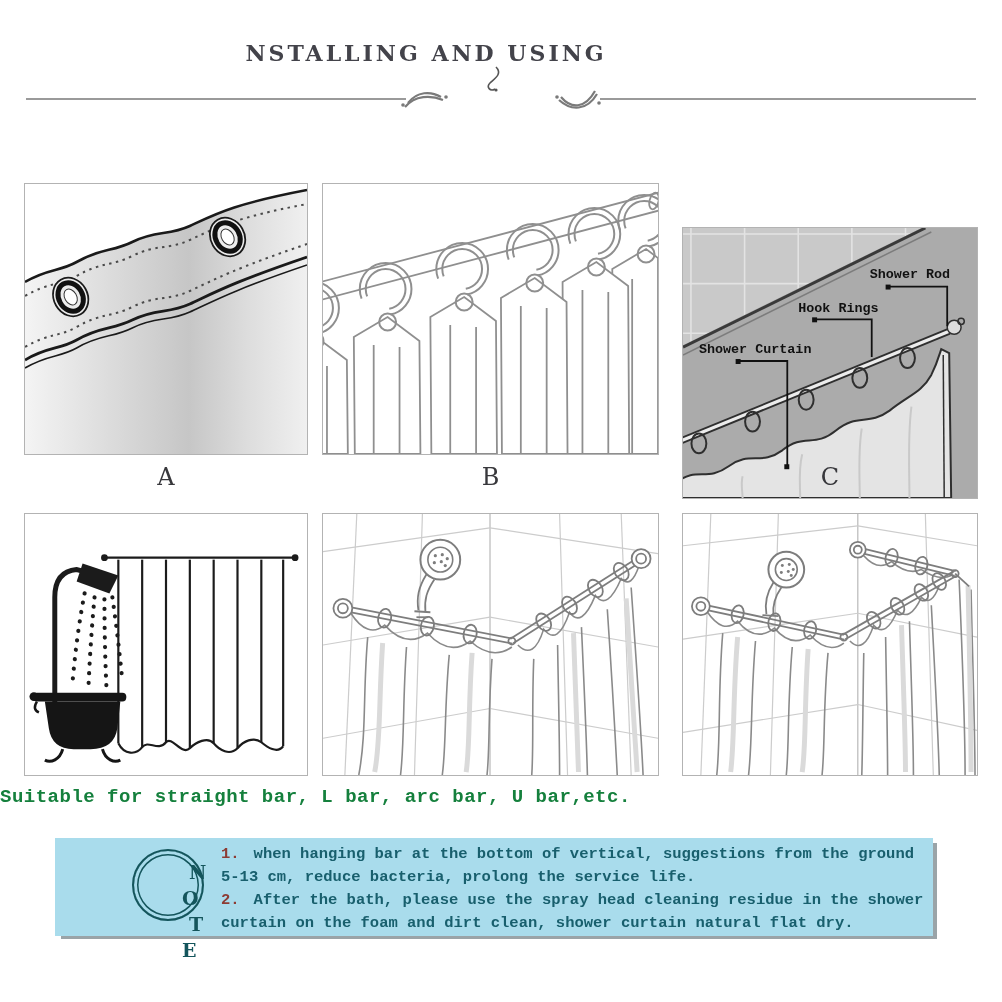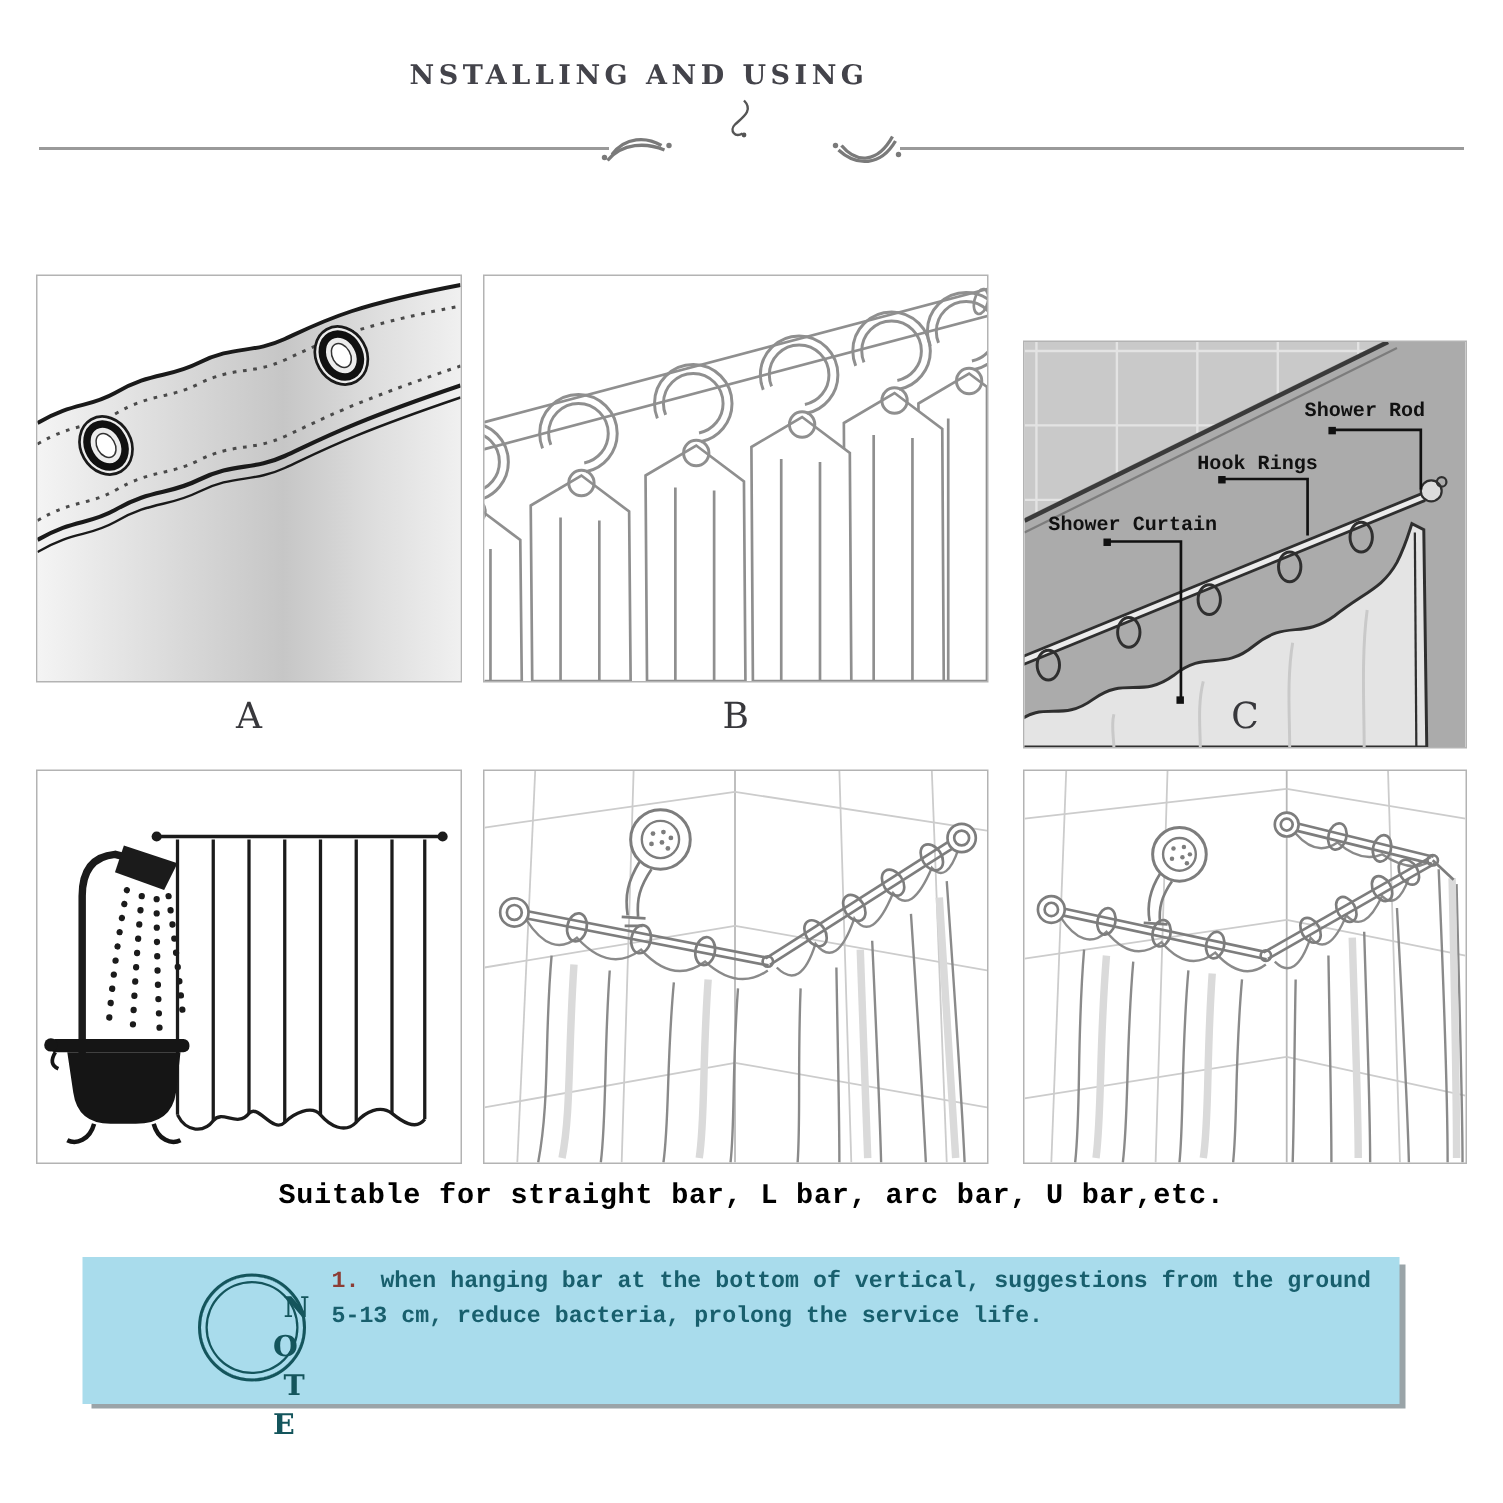--- a/index.html
+++ b/index.html
@@ -1,35 +1,35 @@
 <!DOCTYPE html>
 <html><head>
 <meta charset="utf-8">
 <style>
   html,body{margin:0;padding:0;background:#ffffff;}
   .page{position:relative;width:1002px;height:1002px;background:#ffffff;overflow:hidden;
         font-family:"Liberation Mono",monospace;}
   .title{position:absolute;top:40px;left:0;width:852px;text-align:center;
-         font-family:"DejaVu Serif",serif;font-weight:700;font-size:18px;
+         font-family:"DejaVu Serif",serif;font-weight:700;font-size:22px;
          letter-spacing:3px;color:#43434a;}
   .divider{position:absolute;top:86px;left:0;}
   .flourish{position:absolute;top:66px;left:478px;}
   .panel{position:absolute;background:#fff;border:1px solid #b3b3b3;box-sizing:border-box;}
   .panel svg{display:block;width:100%;height:100%;}
   .pA{left:24px;top:183px;width:284px;height:272px;}
   .pB{left:322px;top:183px;width:337px;height:272px;}
   .pC{left:682px;top:183px;width:296px;height:272px;margin-top:44px;}
   .pD{left:24px;top:513px;width:284px;height:263px;}
   .pE{left:322px;top:513px;width:337px;height:263px;}
   .pF{left:682px;top:513px;width:296px;height:263px;}
   .abc{position:absolute;top:463px;text-align:center;font-family:"DejaVu Serif",serif;
        font-size:24px;color:#38383c;}
   .abcA{left:24px;width:284px;} .abcB{left:322px;width:337px;} .abcC{left:682px;width:296px;}
-  .caption{position:absolute;top:786px;left:0;width:1002px;text-align:center;
-           font-size:19px;font-weight:700;color:#000000;letter-spacing:0.5px;}
+  .caption{position:absolute;top:786px;left:0;width:1002px;
+           font-size:19px;font-weight:700;color:#15803d;letter-spacing:0.5px;}
   .note-box{position:absolute;left:55px;top:838px;width:878px;height:98px;
             background:#a9dcec;box-shadow:5px 4px 0 -1px #9aa4a8;}
   .note-badge{position:absolute;left:77px;top:11px;width:72px;height:72px;border-radius:50%;
               border:2px solid #14555c;box-sizing:border-box;
               box-shadow:inset 0 0 0 3px #a9dcec, inset 0 0 0 4.5px #14555c;
               text-align:center;color:#14555c;font-family:"DejaVu Serif",serif;font-weight:700;}
   .badge-line{font-size:19px;line-height:26px;letter-spacing:7px;text-indent:7px;padding-left:48px;}
   .badge-line.first{margin-top:8px;}
   .note-text{position:absolute;left:166px;top:5px;width:706px;
              font-size:15.5px;font-weight:700;line-height:23px;color:#185f6d;}
@@ -437,16 +437,17 @@
 
   <div class="caption">Suitable for straight bar, L bar, arc bar, U bar,etc.</div>
 
   <div class="note-box">
     <div class="note-badge">
       <div class="badge-line first">N O</div>
       <div class="badge-line">T E</div>
     </div>
     <div class="note-text">
       <p class="note-item"><span class="note-num">1.</span><span>when hanging bar at the bottom of vertical, suggestions from the ground 5-13 cm, reduce bacteria, prolong the service life.</span></p>
+      <p class="note-item"><span class="note-num">2.</span><span>After the bath, please use the spray head cleaning residue in the shower curtain on the foam and dirt clean, shower curtain natural flat dry.</span></p>
     </div>
   </div>
 
 </div>
 
 </body></html>

